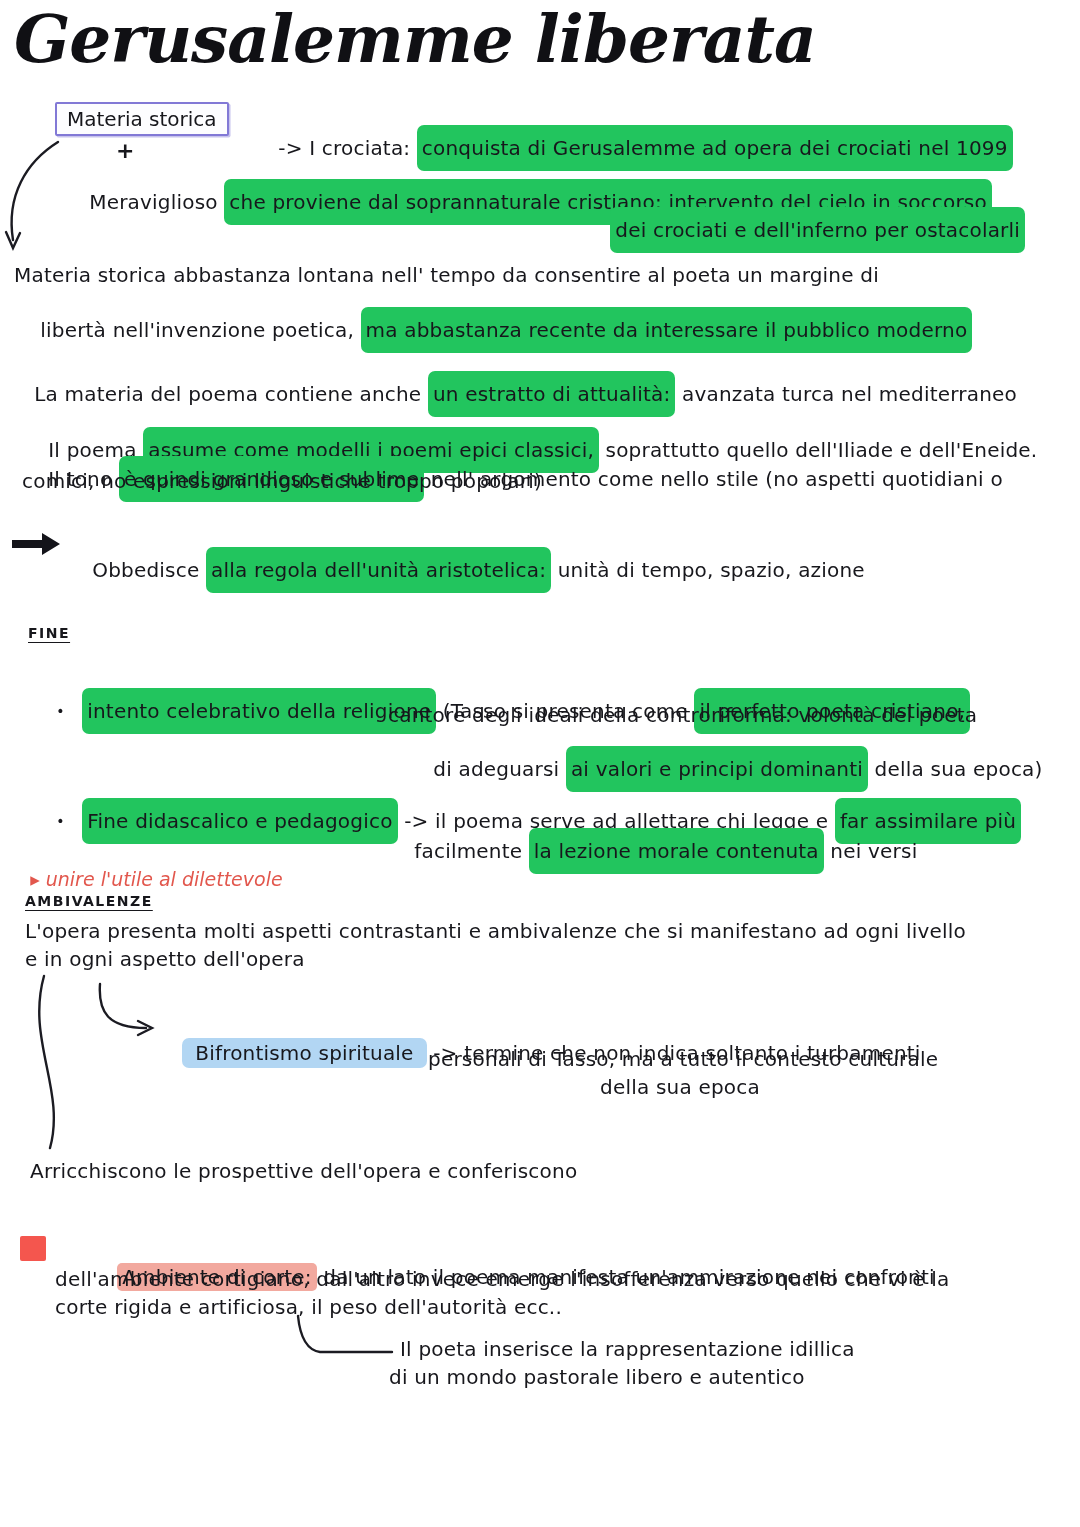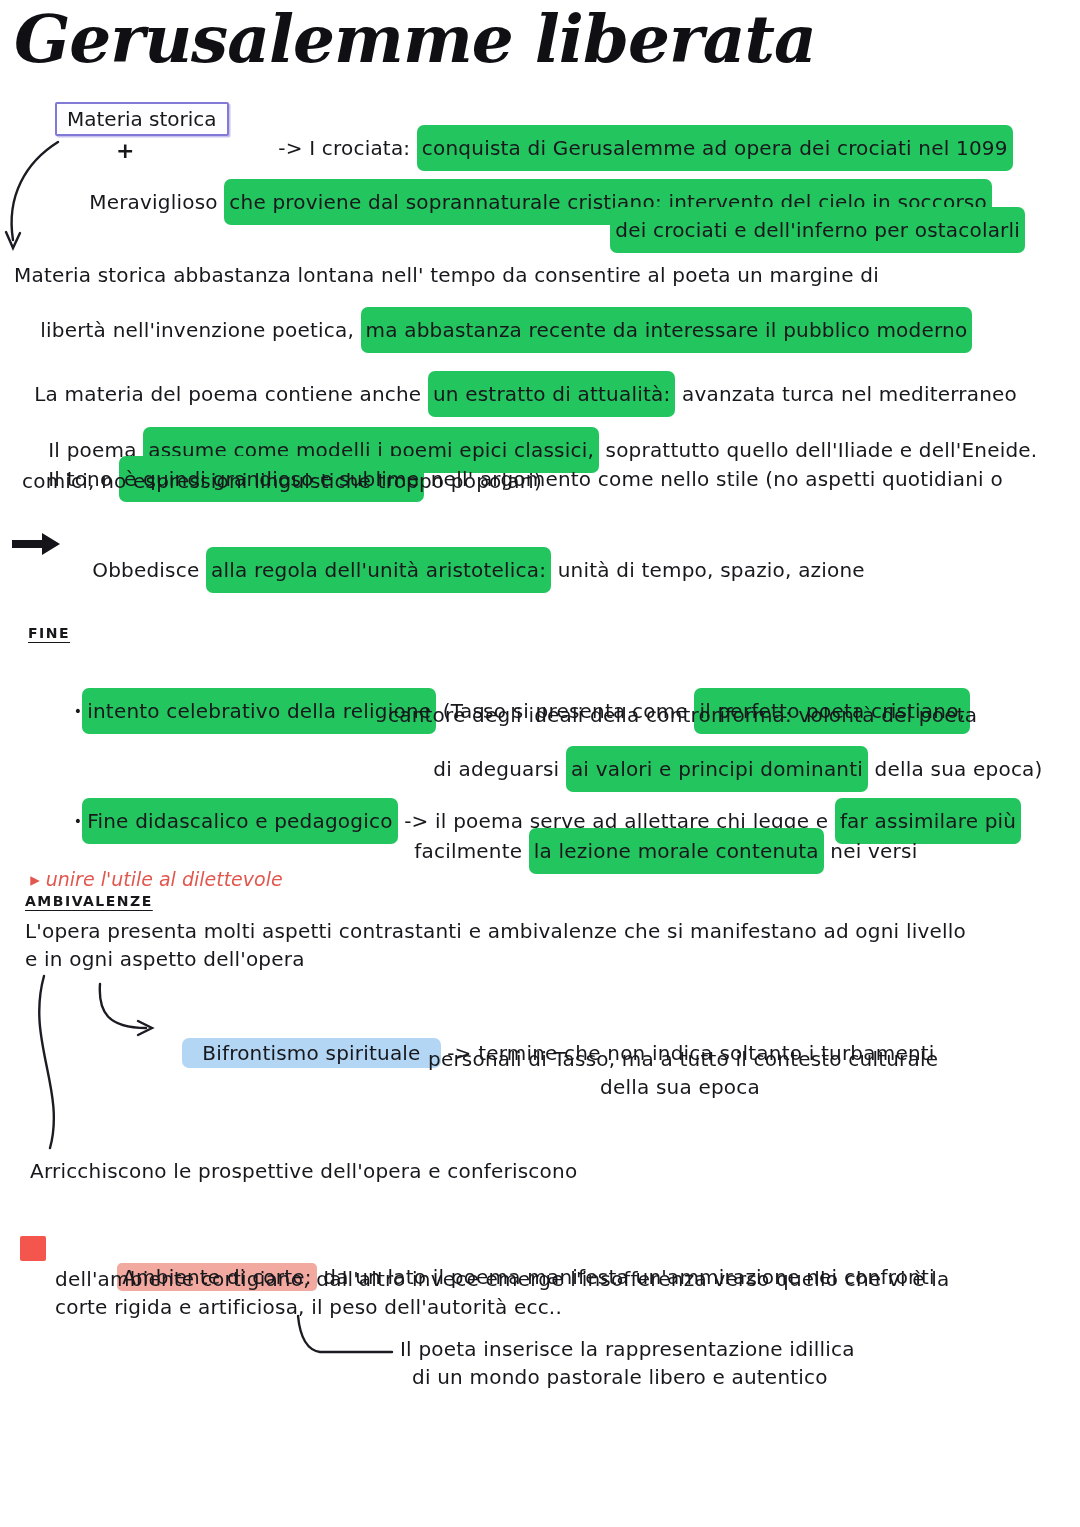--- a/index.html
+++ b/index.html
@@ -1,22 +1,22 @@
 <!DOCTYPE html>
 <html><head>
 <meta charset="utf-8">
 <style>
   html,body { margin:0; padding:0; background:#ffffff; }
   .page {
     position:relative; width:1080px; height:1527px; background:#ffffff;
-    font-family:"DejaVu Sans", sans-serif; color:#17171c; overflow:hidden;text-align:right;
+    font-family:"DejaVu Sans", sans-serif; color:#17171c; overflow:hidden;
   }
   .t { position:absolute; white-space:pre; font-size:20px; line-height:26px; letter-spacing:0.2px; }
   .hl  { background:#22c55e; border-radius:7px; padding:11px 5px; }
-  .hl2 { background:#b2d6f3; border-radius:7px; padding:3px 20px; }
+  .hl2 { background:#b2d6f3; border-radius:7px; padding:3px 13px; }
   .hlr { background:#f2a99f; border-radius:5px; padding:2px 5px;margin-left:36px; }
   .head { font-weight:bold; text-decoration:underline; text-underline-offset:4px; letter-spacing:1.5px; font-size:14px; }
   .box {
     position:absolute; border:2.5px solid #8279d6; border-radius:2px;
     padding:3px 10px; font-size:20px; background:#fdfdff;
     box-shadow:1.5px 1.5px 0 rgba(130,121,214,0.45);
   }
   .title {
     position:absolute; font-family:"DejaVu Serif", serif; font-style:italic; font-weight:bold;
     font-size:66px; letter-spacing:-1px; color:#101014;
@@ -116,15 +116,15 @@
   <div class="t" style="left:30px;top:1158px">Arricchiscono le prospettive dell'opera e conferiscono</div>
 
   <div class="sq" style="left:20px;top:1236px"></div>
   <div class="t" style="left:55px;top:1238px">
     <span class="hlr">Ambiente di corte:</span><span> da un lato il poema manifesta un'ammirazione nei confronti</span>
   </div>
   <div class="t" style="left:55px;top:1266px">dell'ambiente cortigiano, dall'altro invece emerge l'insofferenza verso quello che vi è la</div>
   <div class="t" style="left:55px;top:1294px">corte rigida e artificiosa, il peso dell'autorità ecc..</div>
 
   <div class="t" style="left:400px;top:1336px">Il poeta inserisce la rappresentazione idillica</div>
-  <div class="t" style="left:412px;top:1364px">di un mondo pastorale libero e autentico</div>
+  <div class="t" style="left:389px;top:1364px">di un mondo pastorale libero e autentico</div>
 
 </div>
 
 </body></html>

